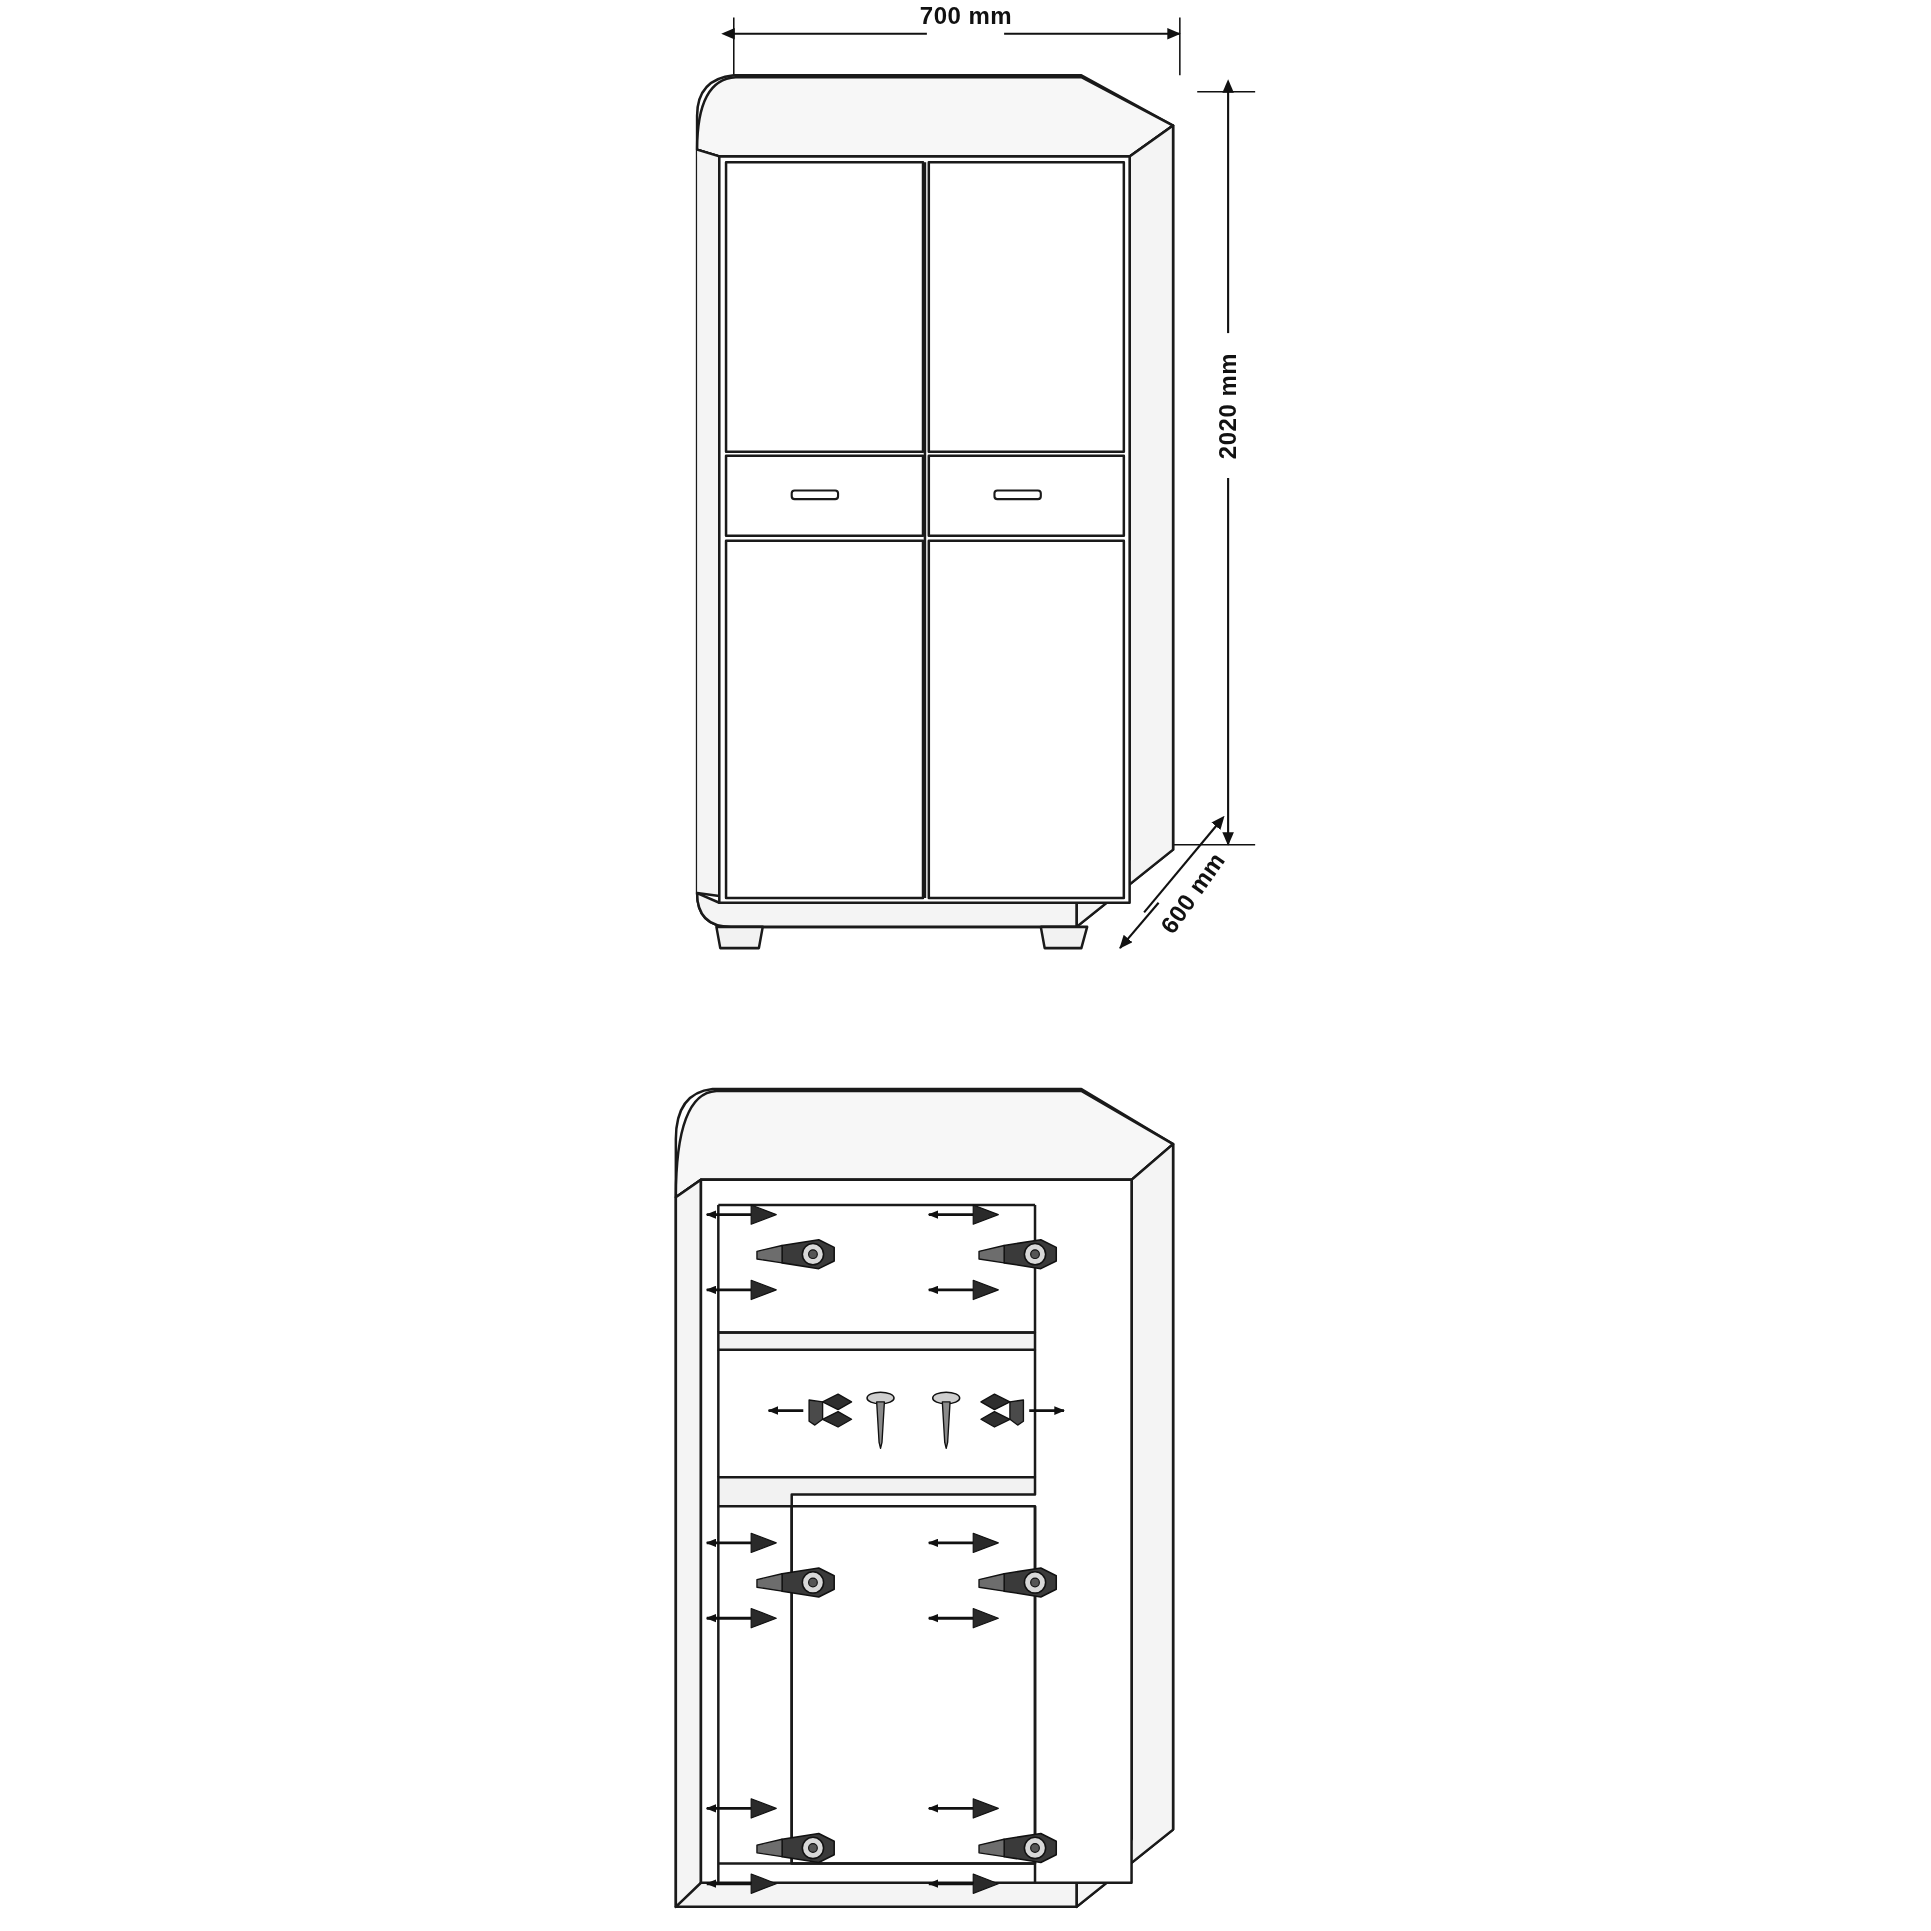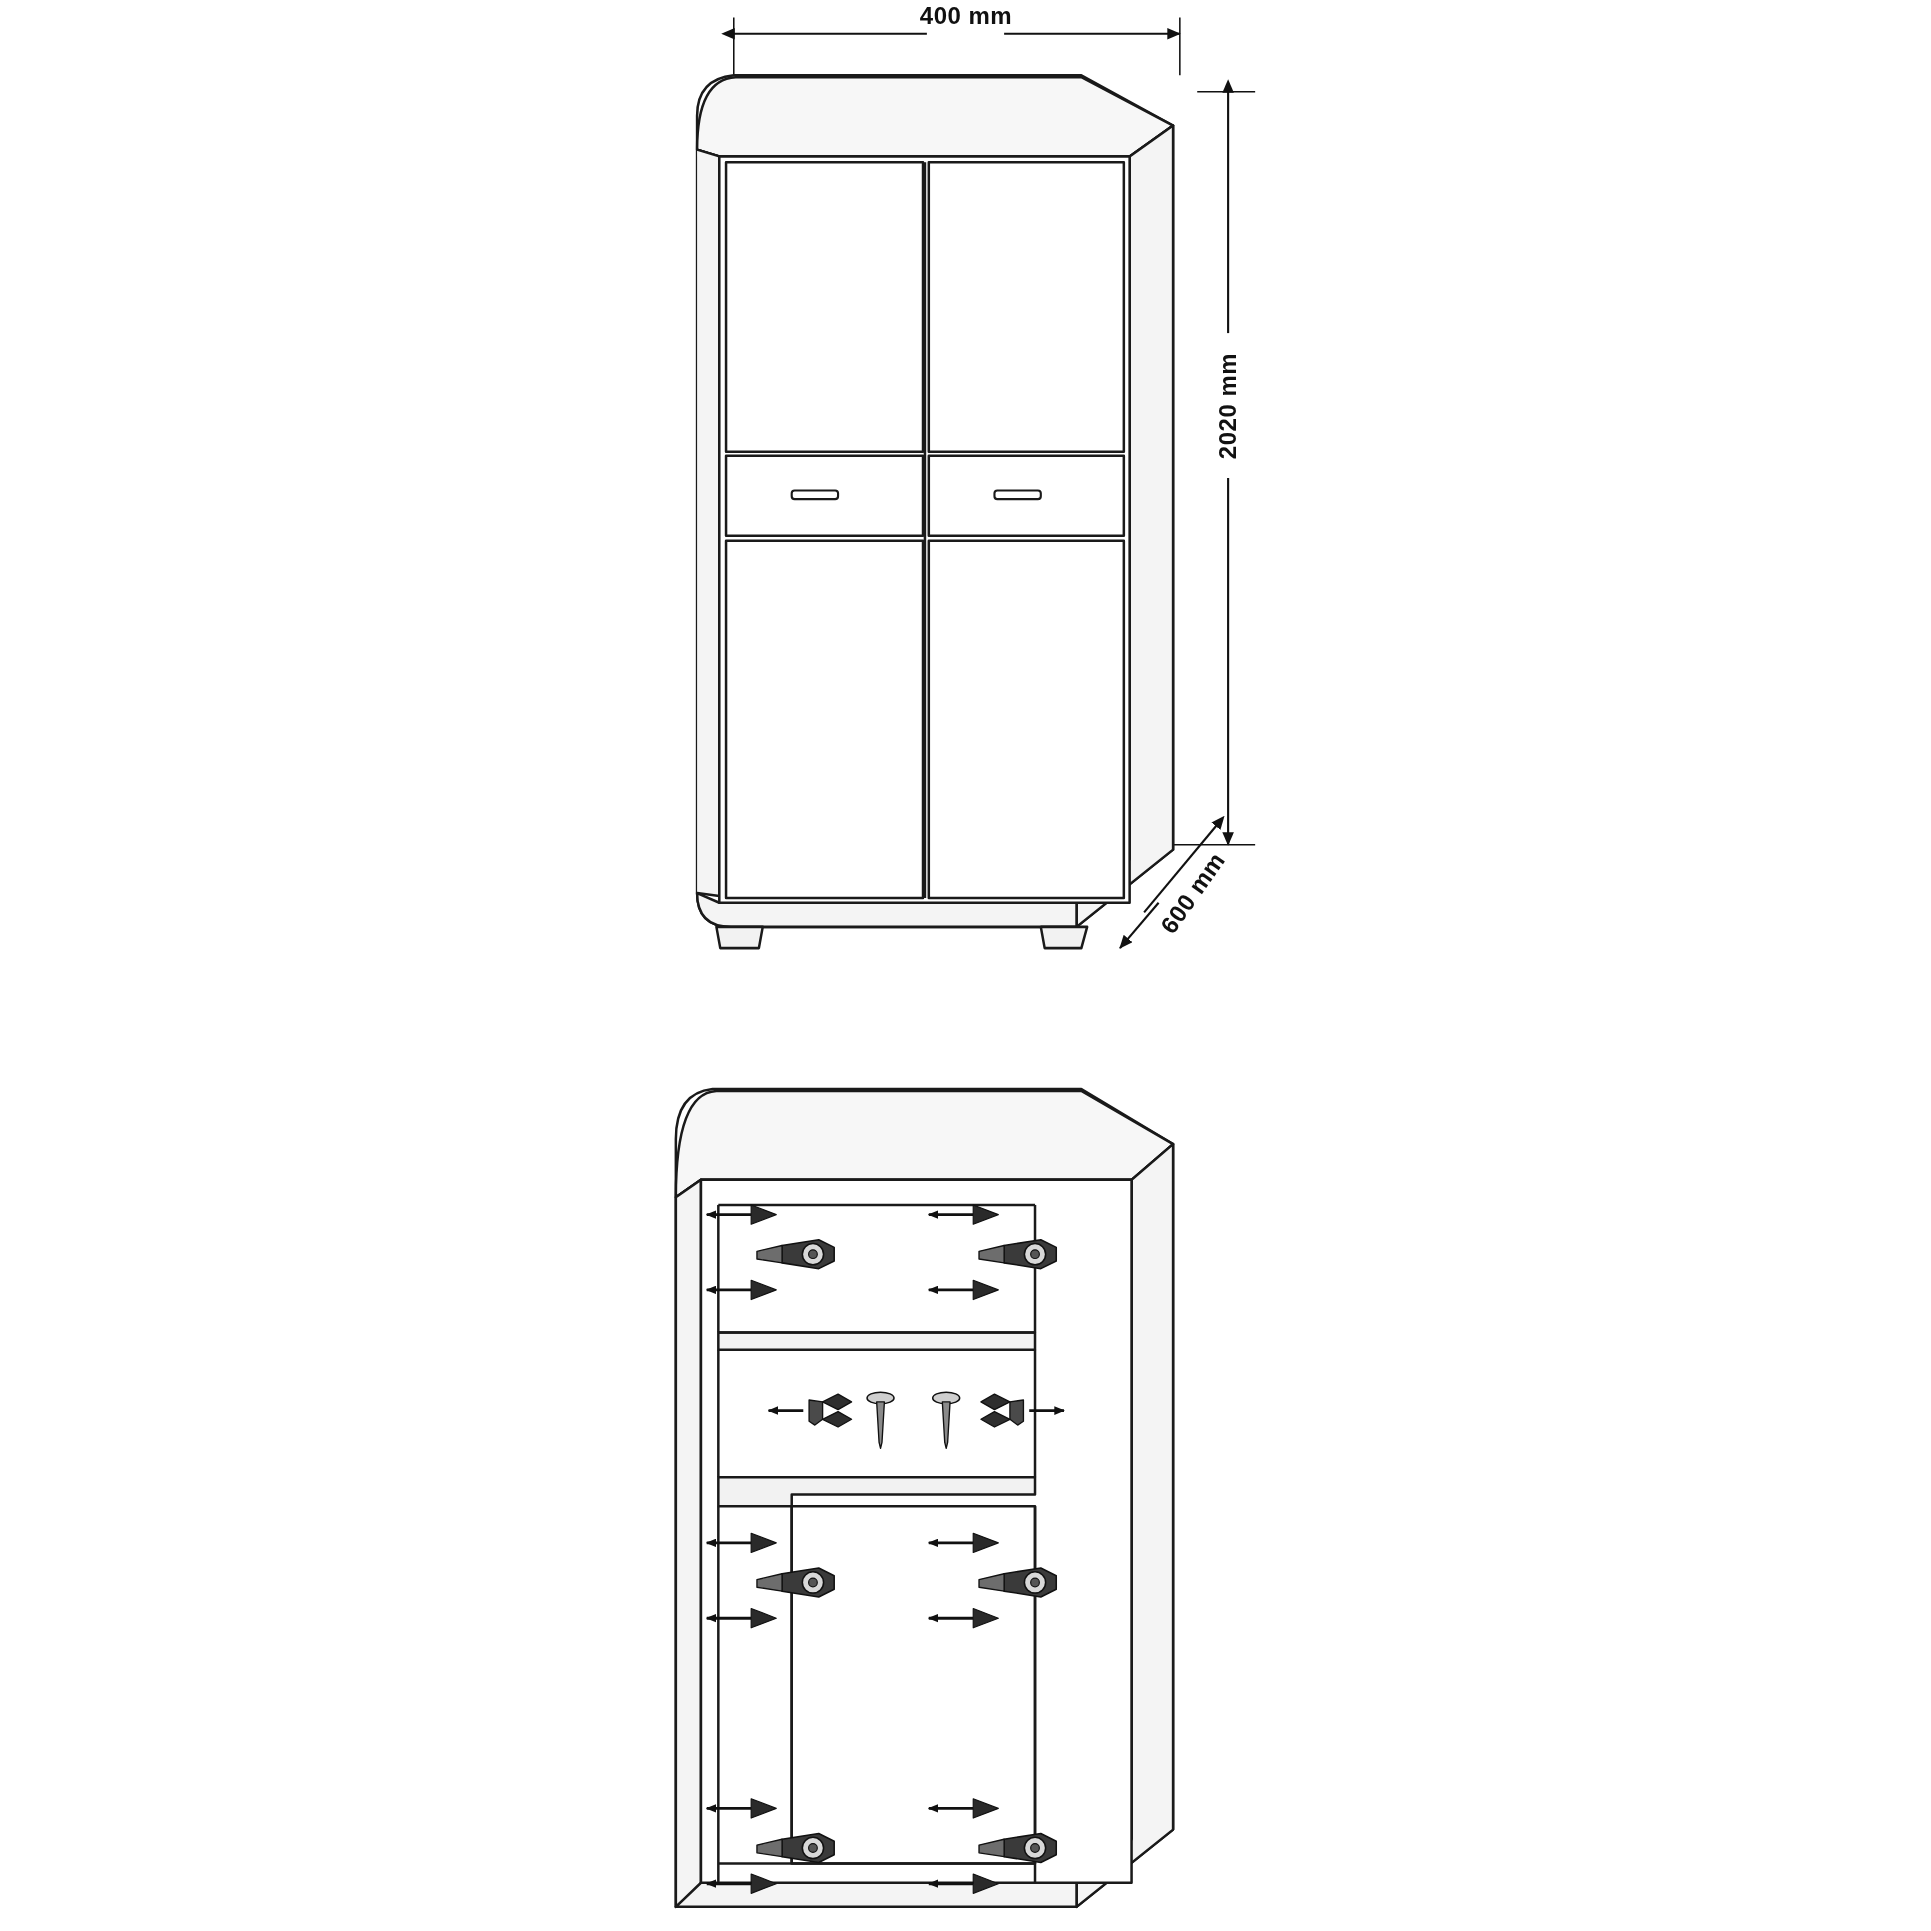--- a/index.html
+++ b/index.html
@@ -260,18 +260,18 @@
     </g>
     <g transform="translate(1030,1462)">
       <path d="M30,-12 L30,10 L24,14 L16,8 L16,-10 Z" fill="#4a4a4a" stroke="#111" stroke-width="1.4"></path>
       <path d="M16,-10 L0,-18 L-14,-10 L0,-2 Z" fill="#2e2e2e" stroke="#111" stroke-width="1.4"></path>
       <path d="M16,8 L0,0 L-14,8 L0,16 Z" fill="#2e2e2e" stroke="#111" stroke-width="1.4"></path>
       <line x1="36" y1="-1" x2="72" y2="-1" stroke="#111" stroke-width="3" marker-end="url(#smArrow)"></line>
     </g>
   </g>
 </svg>
 
-<div class="dim-label" id="dim-width-label">400 mm</div>
+<div class="dim-label" id="dim-width-label">700 mm</div>
 
 <div class="dim-label" id="dim-height-label">2020 mm</div>
 
 <div class="dim-label" id="dim-depth-label">600 mm</div>
 
 
 </body></html>

